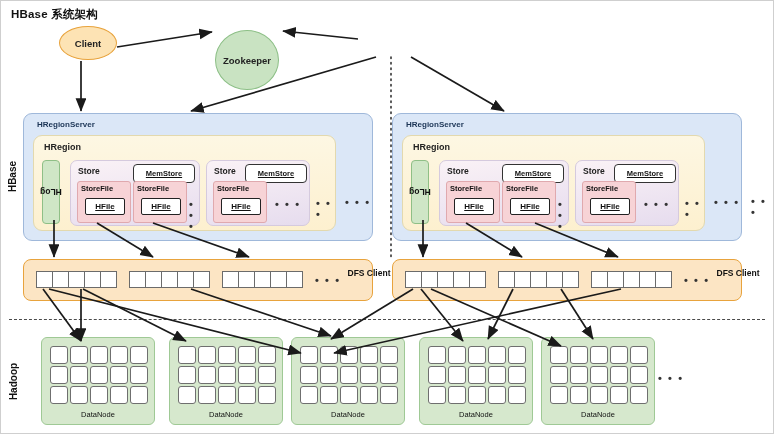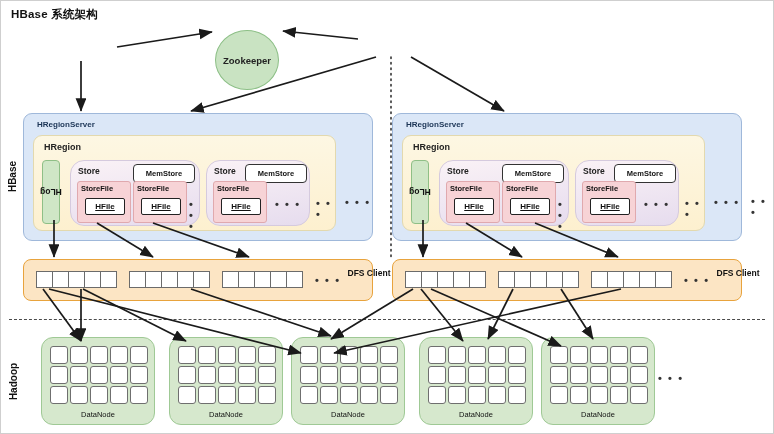--- a/index.html
+++ b/index.html
@@ -70,31 +70,31 @@
   }
   .hlog span {
     display:block; transform:rotate(-90deg);
     font-size:8.5px; font-weight:bold; white-space:nowrap;
     position:absolute; left:50%; top:50%;
     transform-origin:center; translate:-50% -50%; rotate:-90deg;
   }
   .store {
     position:absolute; top:24px; height:66px;
     background:linear-gradient(170deg,#faf2f6 0%,#e6dcee 100%);
-    border:1px solid #d5cade; border-radius:14px;
+    border:1px solid #d5cade; border-radius:7px;
   }
   .store .st-title {
     position:absolute; left:7px; top:5px;
     font-size:8.5px; font-weight:bold; color:#222;
   }
   .memstore {
     position:absolute; top:3px; height:19px;
     background:#ffffff; border:1.1px solid #333; border-radius:4px;
     display:flex; align-items:center; justify-content:center;
-    font-size:7.5px; font-weight:bold; color:#111;
+    font-size:7.5px; font-weight:bold; color:#111;text-decoration:underline;
   }
   .storefile {
     position:absolute; top:20px; width:54px; height:42px;
     background:#f7d3d6; border:1px solid #e0a9ae; border-radius:3px;
   }
   .storefile .sf-title {
     position:absolute; left:3px; top:2px;
     font-size:7.5px; font-weight:bold; color:#111;
   }
   .hfile {
@@ -126,21 +126,21 @@
 
   
   .divider {
     position:absolute; left:8px; right:8px; top:318px; height:0;
     border-top:1.6px dashed #4a4a4a;
   }
 
   
   .datanode {
     position:absolute; top:336px; width:114px; height:88px;
-    background:#d6e8cd; border:1px solid #9fc995; border-radius:12px;
+    background:#d6e8cd; border:1px solid #9fc995; border-radius:6px;
   }
   .dn-grid {
     position:absolute; left:8px; top:8px;
     display:grid; grid-template-columns:repeat(5,18px);
     grid-auto-rows:18px; gap:2px;
   }
   .dn-cell { background:#ffffff; border:1px solid #6f6f6f; border-radius:3px; }
   .dn-label {
     position:absolute; left:0; right:0; bottom:5px; text-align:center;
     font-size:7.5px; color:#111;
@@ -151,20 +151,21 @@
 </head>
 <body>
 
 <div id="root">
 
   <div class="title">HBase 系统架构</div>
 
   <div class="side-label" id="label-hbase">HBase</div>
   <div class="side-label" id="label-hadoop">Hadoop</div>
 
+  <div class="node client">Client</div>
   <div class="node zookeeper">Zookeeper</div>
 
   <div class="rserver" id="rs0" style="left:22px; width:350px;">
     <div class="rs-title">HRegionServer</div>
     <div class="hregion">
       <div class="hr-title">HRegion</div>
       <div class="hlog">
         <span>HLog</span>
       </div>
 

